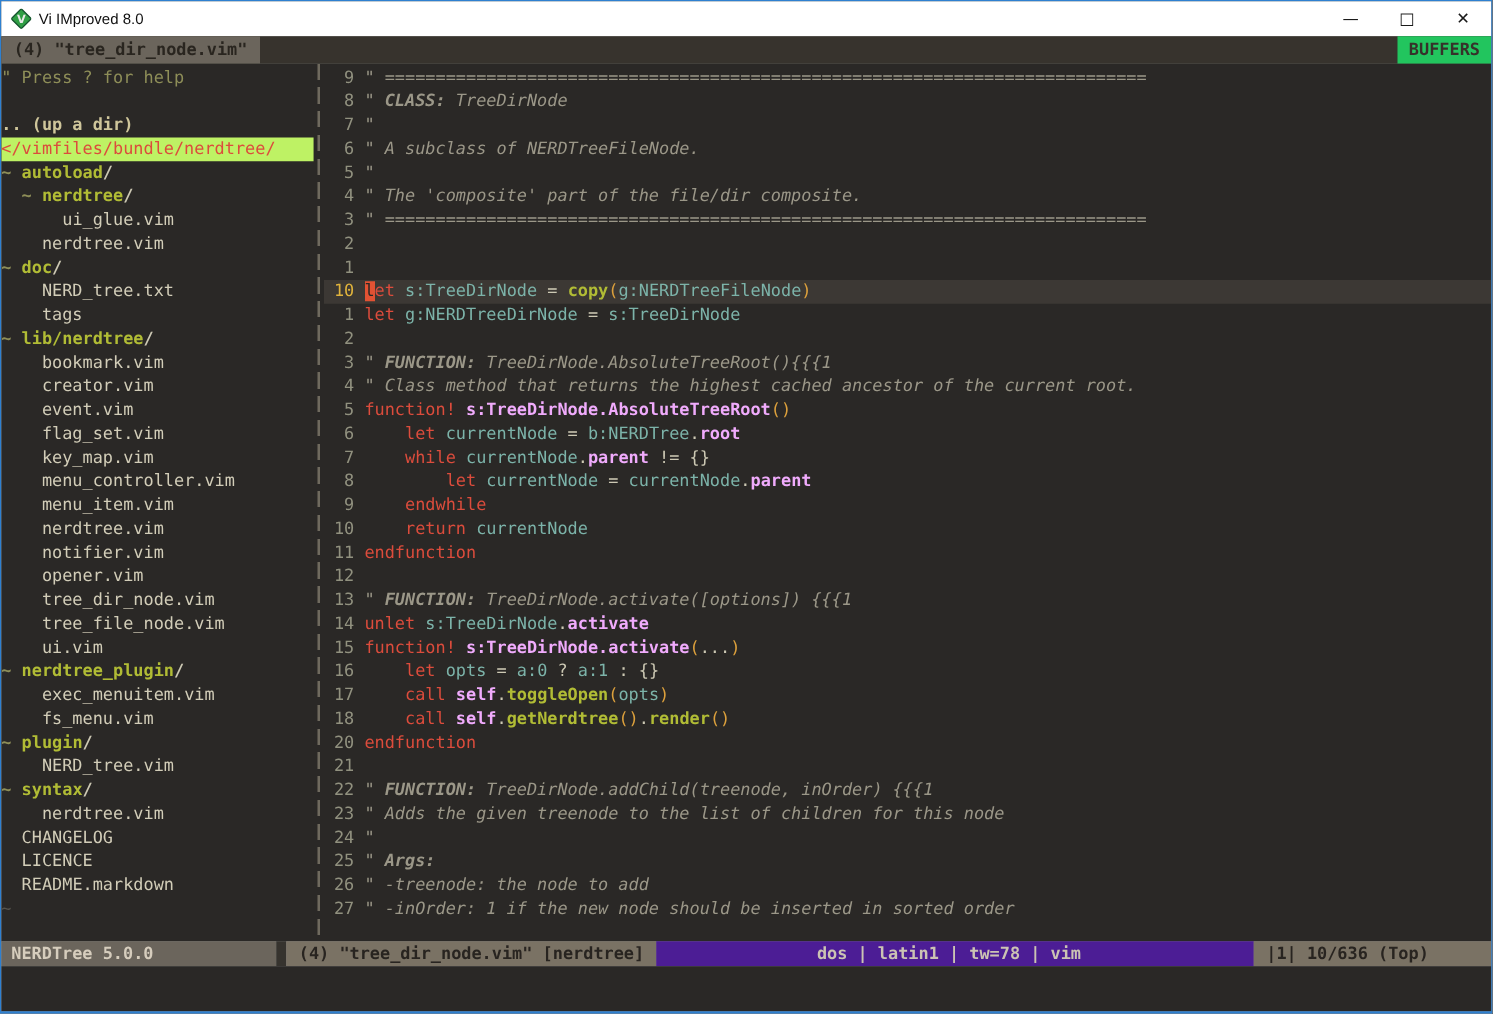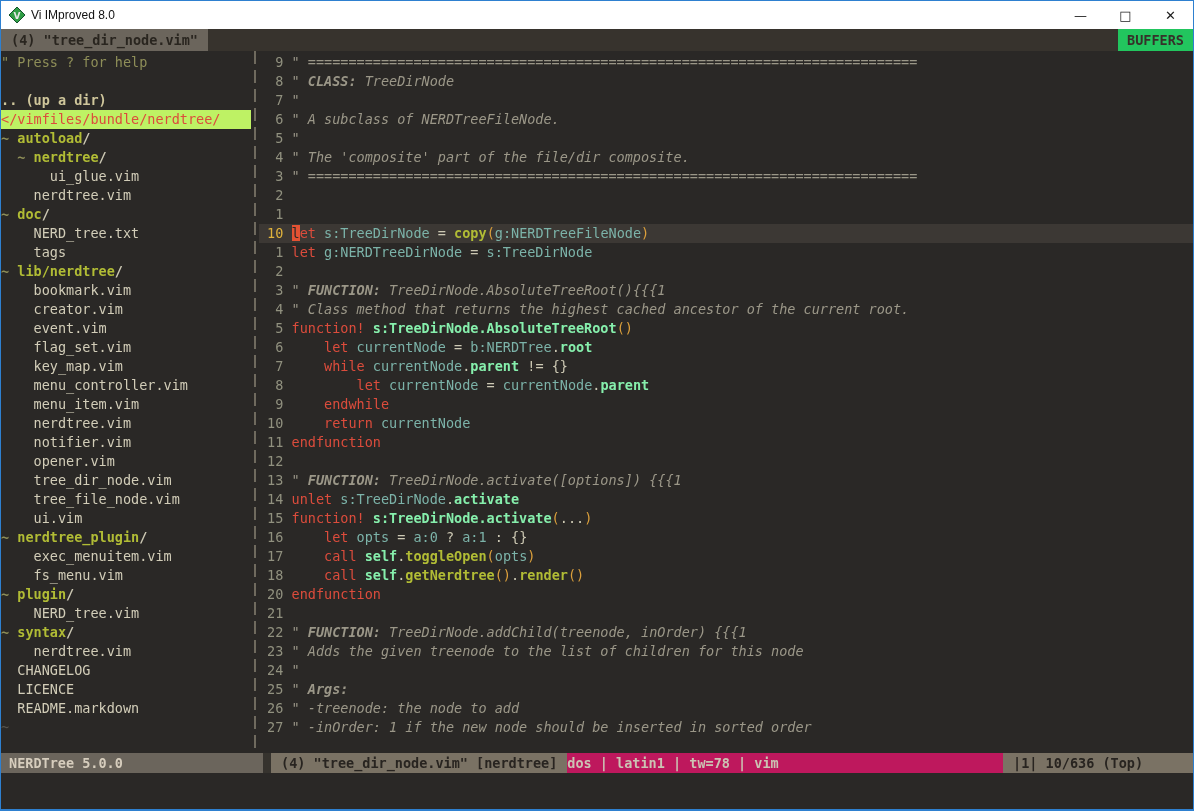--- a/index.html
+++ b/index.html
@@ -46,32 +46,32 @@
   .crow.cur { background:#3c3834; }
   .lnum { display:inline-block; width:3ch; text-align:right; margin-right:1ch; color:#91917f; }
   .lnum.lcur { color:#e0b33c; }
 
   
   .tk-c { color:#9b9788; font-style:italic; }
   .tk-b { color:#9b9788; font-style:italic; font-weight:bold; }
   .tk-k { color:#dc4c3c; }
   .tk-v { color:#7cb3a9; }
   .tk-f { color:#b1bc35; font-weight:bold; }
-  .tk-m { color:#86efac; font-weight:bold; }
+  .tk-m { color:#f0abfc; font-weight:bold; }
   .tk-p { color:#dca03c; }
   .tk-o { color:#cdc9b4; }
   .tk-n { color:#d4573a; }
   .tk-x { background:#e25233; color:#2a2826; }
 
   
   .statusline { height:20px; flex:0 0 auto; display:flex; font-size:13.5px; line-height:20px; font-weight:bold; }
-  .sl-nc  { width:262px; box-sizing:border-box; background:#6b655c; color:#d6cdbd; padding-left:8px; white-space:pre; }
+  .sl-nc  { width:220px; box-sizing:border-box; background:#6b655c; color:#d6cdbd; padding-left:8px; white-space:pre; }
   .sl-gap { width:8px; background:#36332e; }
   .sl-file{ background:#7a7264; color:#282420; padding:0 10px; white-space:pre; }
-  .sl-mid { flex:1; background:#be185d; color:#cbc3b3; text-align:left; padding-right:10px; white-space:pre; }
+  .sl-mid { flex:1; background:#4c1d95; color:#cbc3b3; text-align:center; padding-right:10px; white-space:pre; }
   .sl-pos { width:190px; box-sizing:border-box; background:#7a7264; color:#282420; padding-left:10px; white-space:pre; }
 
   .cmdline { height:36px; flex:0 0 auto; background:#2a2826; }
 </style>
 </head>
 <body>
 
 <div class="window">
 
   <div class="titlebar">

